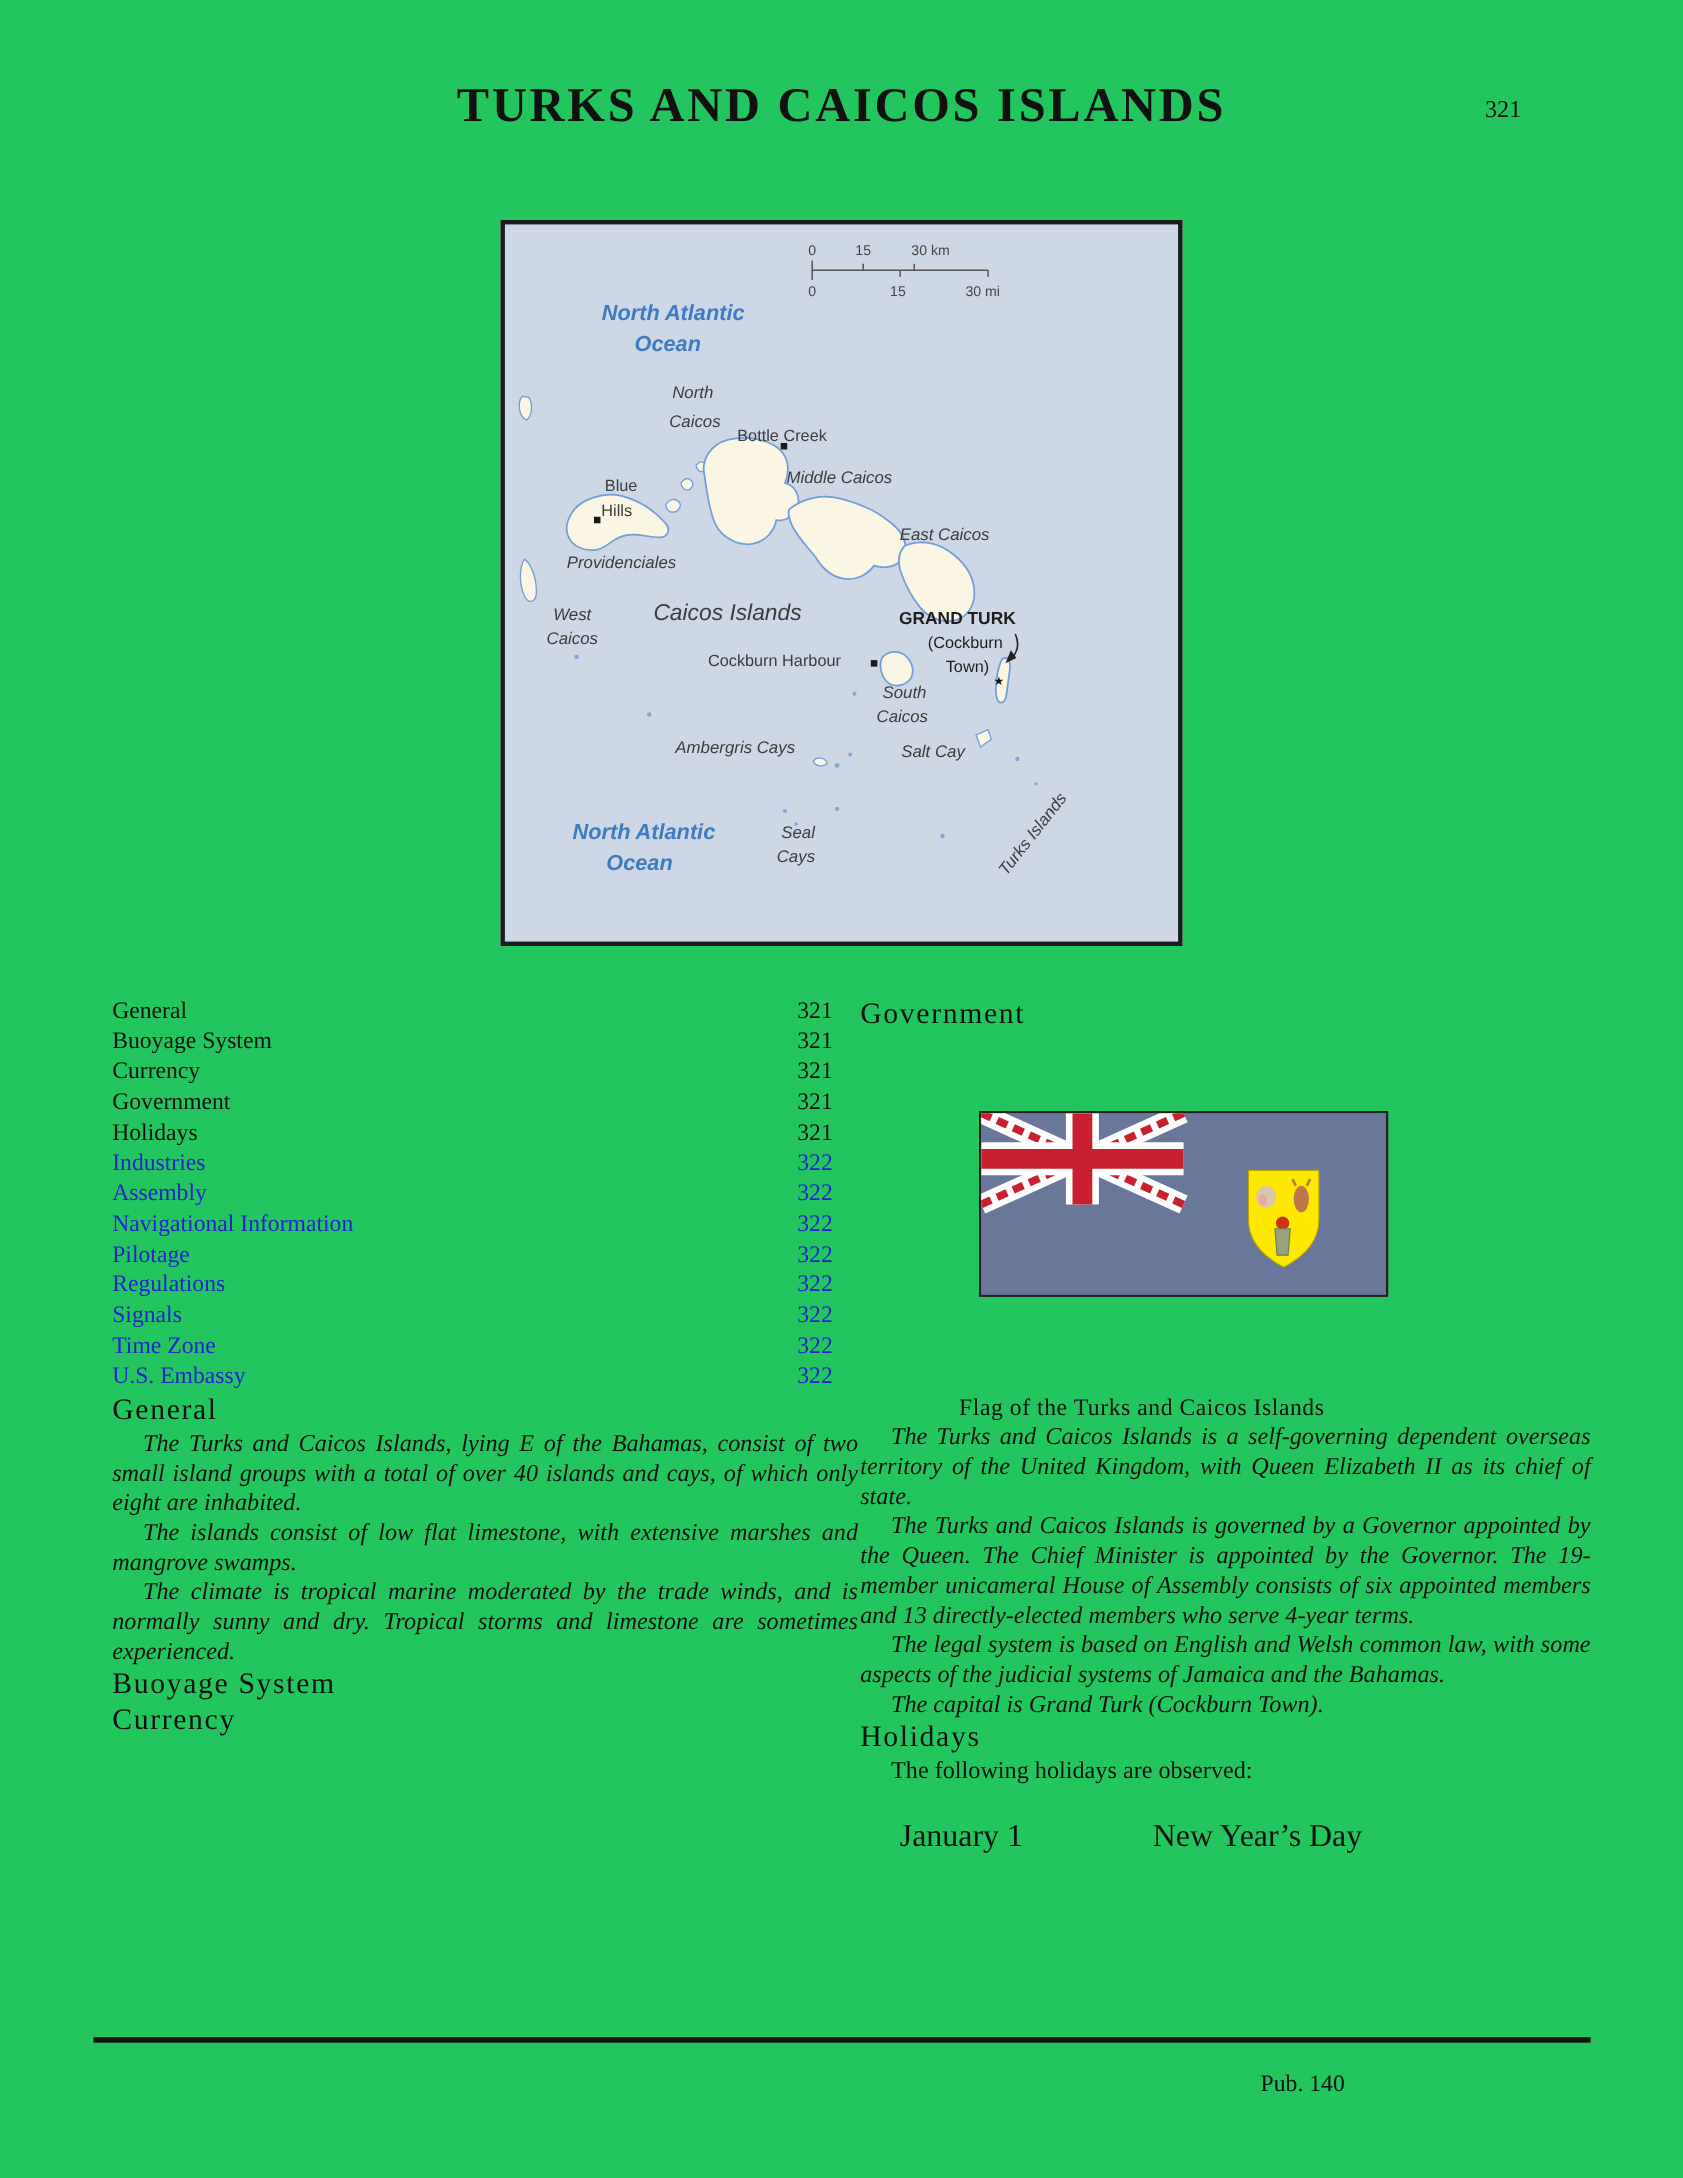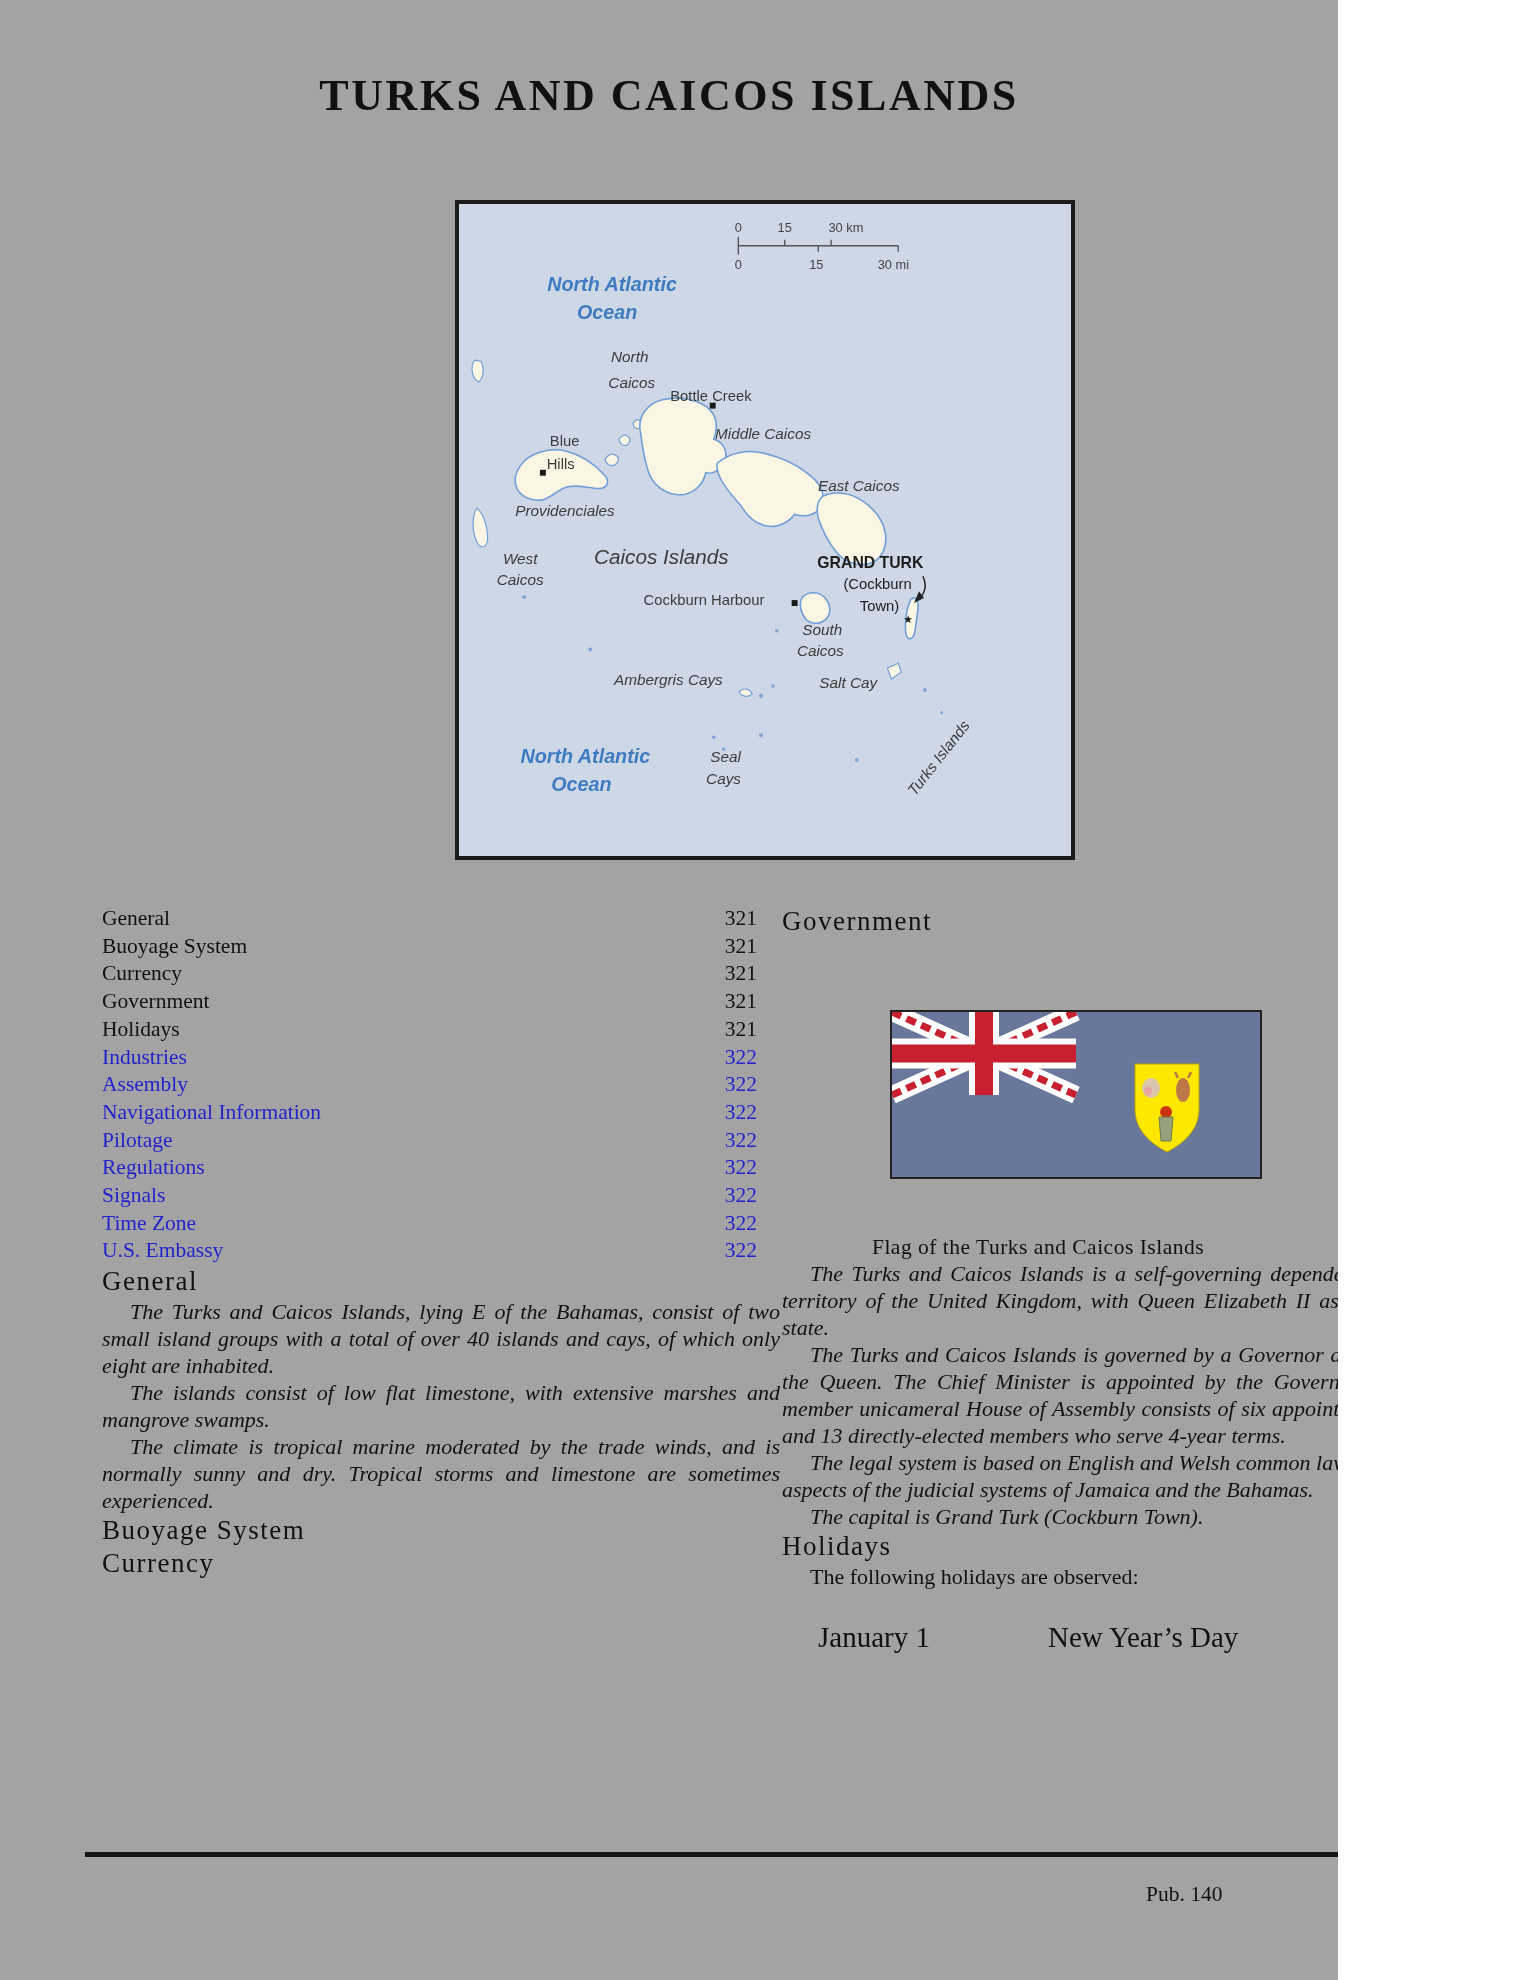--- a/index.html
+++ b/index.html
@@ -1,16 +1,16 @@
 <!DOCTYPE html>
 <html><head>
 <meta charset="utf-8">
 <style>
   html,body{margin:0;padding:0;background:#ffffff;}
-  .page{position:relative;width:1338px;height:1980px;background:#a3a3a3;
+  .page{position:relative;width:1530px;height:1980px;background:#22c55e;
         font-family:"Liberation Serif",serif;color:#111;overflow:hidden;}
 
   .title{position:absolute;top:70px;left:0;width:100%;text-align:center;
          font-size:44px;font-weight:600;letter-spacing:2.5px;}
   .pagenum{position:absolute;top:86px;left:1350px;font-size:22px;}
 
   .map-frame{position:absolute;left:455px;top:200px;width:620px;height:660px;
              border:4px solid #1b1b1b;box-sizing:border-box;background:#cdd7e6;}
   svg.map{display:block;width:100%;height:100%;}
 
@@ -39,21 +39,21 @@
   .mt30{margin-top:30px;}
   .mt28{margin-top:28px;}
   .mt33{margin-top:33px;}
   .body-text{font-style:italic;}
   p.para{margin:0;font-size:22px;line-height:27px;text-align:justify;text-indent:28px;}
   p.para-line{margin:0;font-size:22px;line-height:27px;text-indent:28px;}
 
   .flag-wrap{margin-top:72px;margin-left:108px;width:372px;height:169px;
              border:2px solid #222;box-sizing:border-box;background:#68779a;}
   svg.flag{display:block;width:100%;height:100%;}
-  .flag-caption{margin-top:56px;width:512px;text-align:center;font-size:21.5px;letter-spacing:0.5px;}
+  .flag-caption{margin-top:88px;width:512px;text-align:center;font-size:21.5px;letter-spacing:0.5px;}
 
   .holiday-intro{margin-top:27px;}
   .holiday-row{display:flex;margin-top:34px;font-size:29px;line-height:27px;}
   .h-date{margin-left:36px;width:230px;}
 
   .footer-rule{position:absolute;left:85px;top:1852px;width:1361px;height:5px;background:#141414;}
   .pub{position:absolute;top:1882px;left:1146px;width:300px;text-align:left;font-size:21.5px;}
 </style>
 </head>
 <body>

